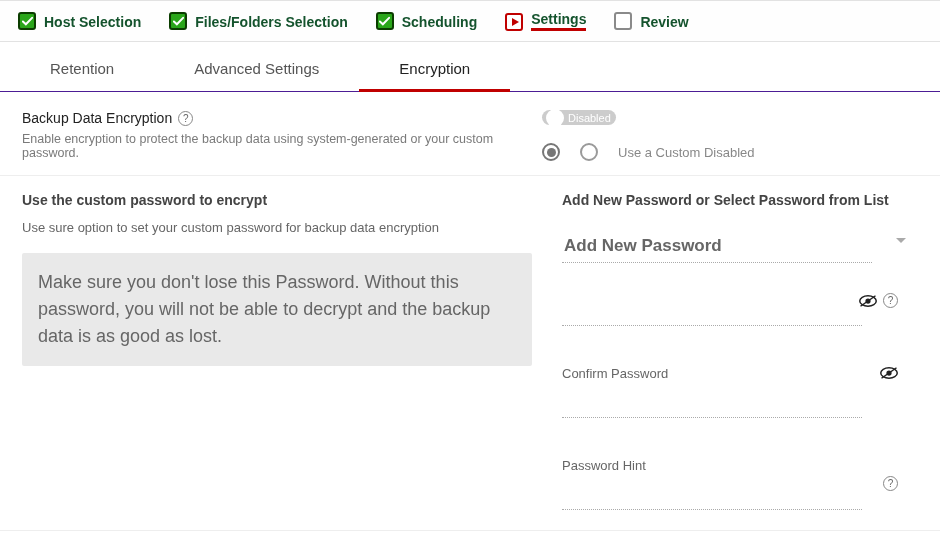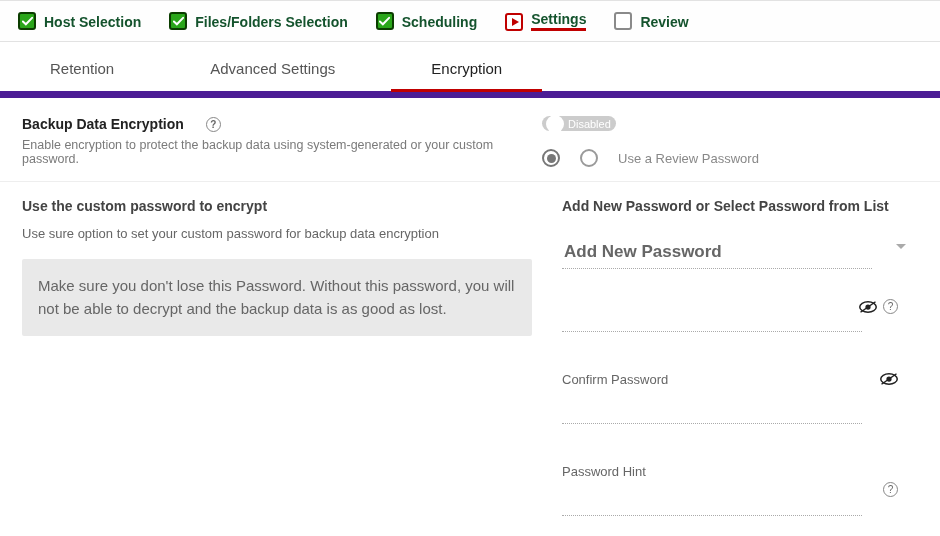--- a/index.html
+++ b/index.html
@@ -10,50 +10,50 @@
   .step { display: flex; align-items: flex-end; gap: 8px; font-weight: 600; font-size: 14px; color: #14532d; }
   .step-icon { width: 18px; height: 18px; border-radius: 3px; display:flex; align-items:center; justify-content:center; }
   .step-icon.done { background:#2aa61a; border:2px solid #0b3d00; }
   .step-icon.done svg { width:11px; height:11px; }
   .step-icon.current { background:#fff; border:2px solid #c00000; display:flex; align-items:center; justify-content:center;}
   .step-icon.current .tri { width:0; height:0; border-left:7px solid #c00000; border-top:4px solid transparent; border-bottom:4px solid transparent; margin-left:2px;}
   .step-icon.pending { background:#fff; border:2px solid #8a8a8a; }
   .step-current-label { border-bottom: 3px solid #c00000; padding-bottom:1px; }
 
   
-  .tabs { display:flex; gap: 16px; padding: 0 10px; border-bottom:7px solid #4c1d95; margin-top:6px;}
+  .tabs { display:flex; gap: 0; padding: 0 10px; border-bottom:1px solid #4c1d95; margin-top:6px;}
   .tab { padding: 12px 40px 12px 40px; font-size: 15px; color:#555; cursor:pointer; }
   .tab.active { color:#222; border-bottom: 3px solid #c00000; margin-bottom:-1px; font-weight:500;}
 
   
   .section { display:flex; padding: 18px 22px 14px 22px; border-bottom: 1px solid #eee; }
   .section-left { flex: 0 0 520px; }
   .section-right { flex: 1; }
-  .section-title { font-weight:700; font-size:14px; color:#222; display:flex; align-items:center; gap:22px;}
+  .section-title { font-weight:400; font-size:14px; color:#222; display:flex; align-items:center; gap:6px;}
   .section-desc { color:#7a7a7a; font-size:12.5px; margin-top:6px; }
 
   
   .toggle { width:74px; height:15px; background:#ccc; border-radius:14px; position:relative; display:flex; align-items:center; }
   .toggle-knob { width:18px; height:18px; background:#fff; border-radius:50%; position:absolute; left:4px; }
   .toggle-label { color:#fff; font-size:11px; position:absolute; left:26px; }
 
   
   .radio-row { display:flex; gap:20px; margin-top:18px; align-items:center; }
   .radio { width:18px; height:18px; border:2px solid #9a9a9a; border-radius:50%; display:flex; align-items:center; justify-content:center; flex-shrink:0;}
   .radio.selected { border-color:#777; }
   .radio.selected::after { content:""; width:9px; height:9px; background:#777; border-radius:50%; }
   .radio-label { color:#888; font-size:13px; }
 
   
   .lower { display:flex; padding: 16px 22px 20px 22px; gap: 30px; border-bottom:1px solid #eee;}
   .lower-left { flex:0 0 510px; }
   .lower-right { flex:1; min-width:0;}
   .lower-left h3 { font-weight:700; font-size:14px; color:#444; }
   .lower-left p { color:#666; font-size:13px; margin-top:12px; }
-  .warning { background:#e9e9e9; color:#666; font-size:15px; padding: 16px 16px; margin-top:18px; border-radius:2px; line-height:1.5;}
+  .warning { background:#e9e9e9; color:#666; font-size:18px; padding: 16px 16px; margin-top:18px; border-radius:2px; line-height:1.5;}
   .lower-right h3 { font-weight:700; font-size:14px; color:#444; }
 
   
   .field { margin-top: 22px; position:relative; }
   .field-input { width: 300px; border:none; border-bottom:1px dotted #aaa; padding: 6px 2px; font-size:17px; color:#666; background:transparent; outline:none;font-weight:bold;}
   .field-input.dotted { border-bottom:1px dotted #aaa; }
   .dropdown-arrow { position:absolute; right:12px; top:8px; width:0;height:0;border-left:5px solid transparent;border-right:5px solid transparent;border-top:5px solid #aaa;}
   .field-label { color:#666; font-size:13px; display:block; margin-bottom:4px;}
   .field-icons { position:absolute; right:0; top:4px; display:flex; gap:6px; align-items:center; color:#444;}
   .help { width:15px;height:15px;border:1px solid #888;border-radius:50%;display:inline-flex;align-items:center;justify-content:center;font-size:10px;color:#666;}
@@ -115,21 +115,21 @@
     <div class="section-desc">Enable encryption to protect the backup data using system-generated or your custom password.</div>
   </div>
   <div class="section-right">
     <div class="toggle">
       <span class="toggle-knob"></span>
       <span class="toggle-label">Disabled</span>
     </div>
     <div class="radio-row">
       <span class="radio selected"></span>
       <span class="radio"></span>
-      <span class="radio-label">Use a Review Password</span>
+      <span class="radio-label">Use a Custom Disabled</span>
     </div>
   </div>
 </div>
 
 <div class="lower">
   <div class="lower-left">
     <h3>Use the custom password to encrypt</h3>
     <p>Use sure option to set your custom password for backup data encryption</p>
     <div class="warning">Make sure you don't lose this Password. Without this password, you will not be able to decrypt and the backup data is as good as lost.</div>
   </div>

